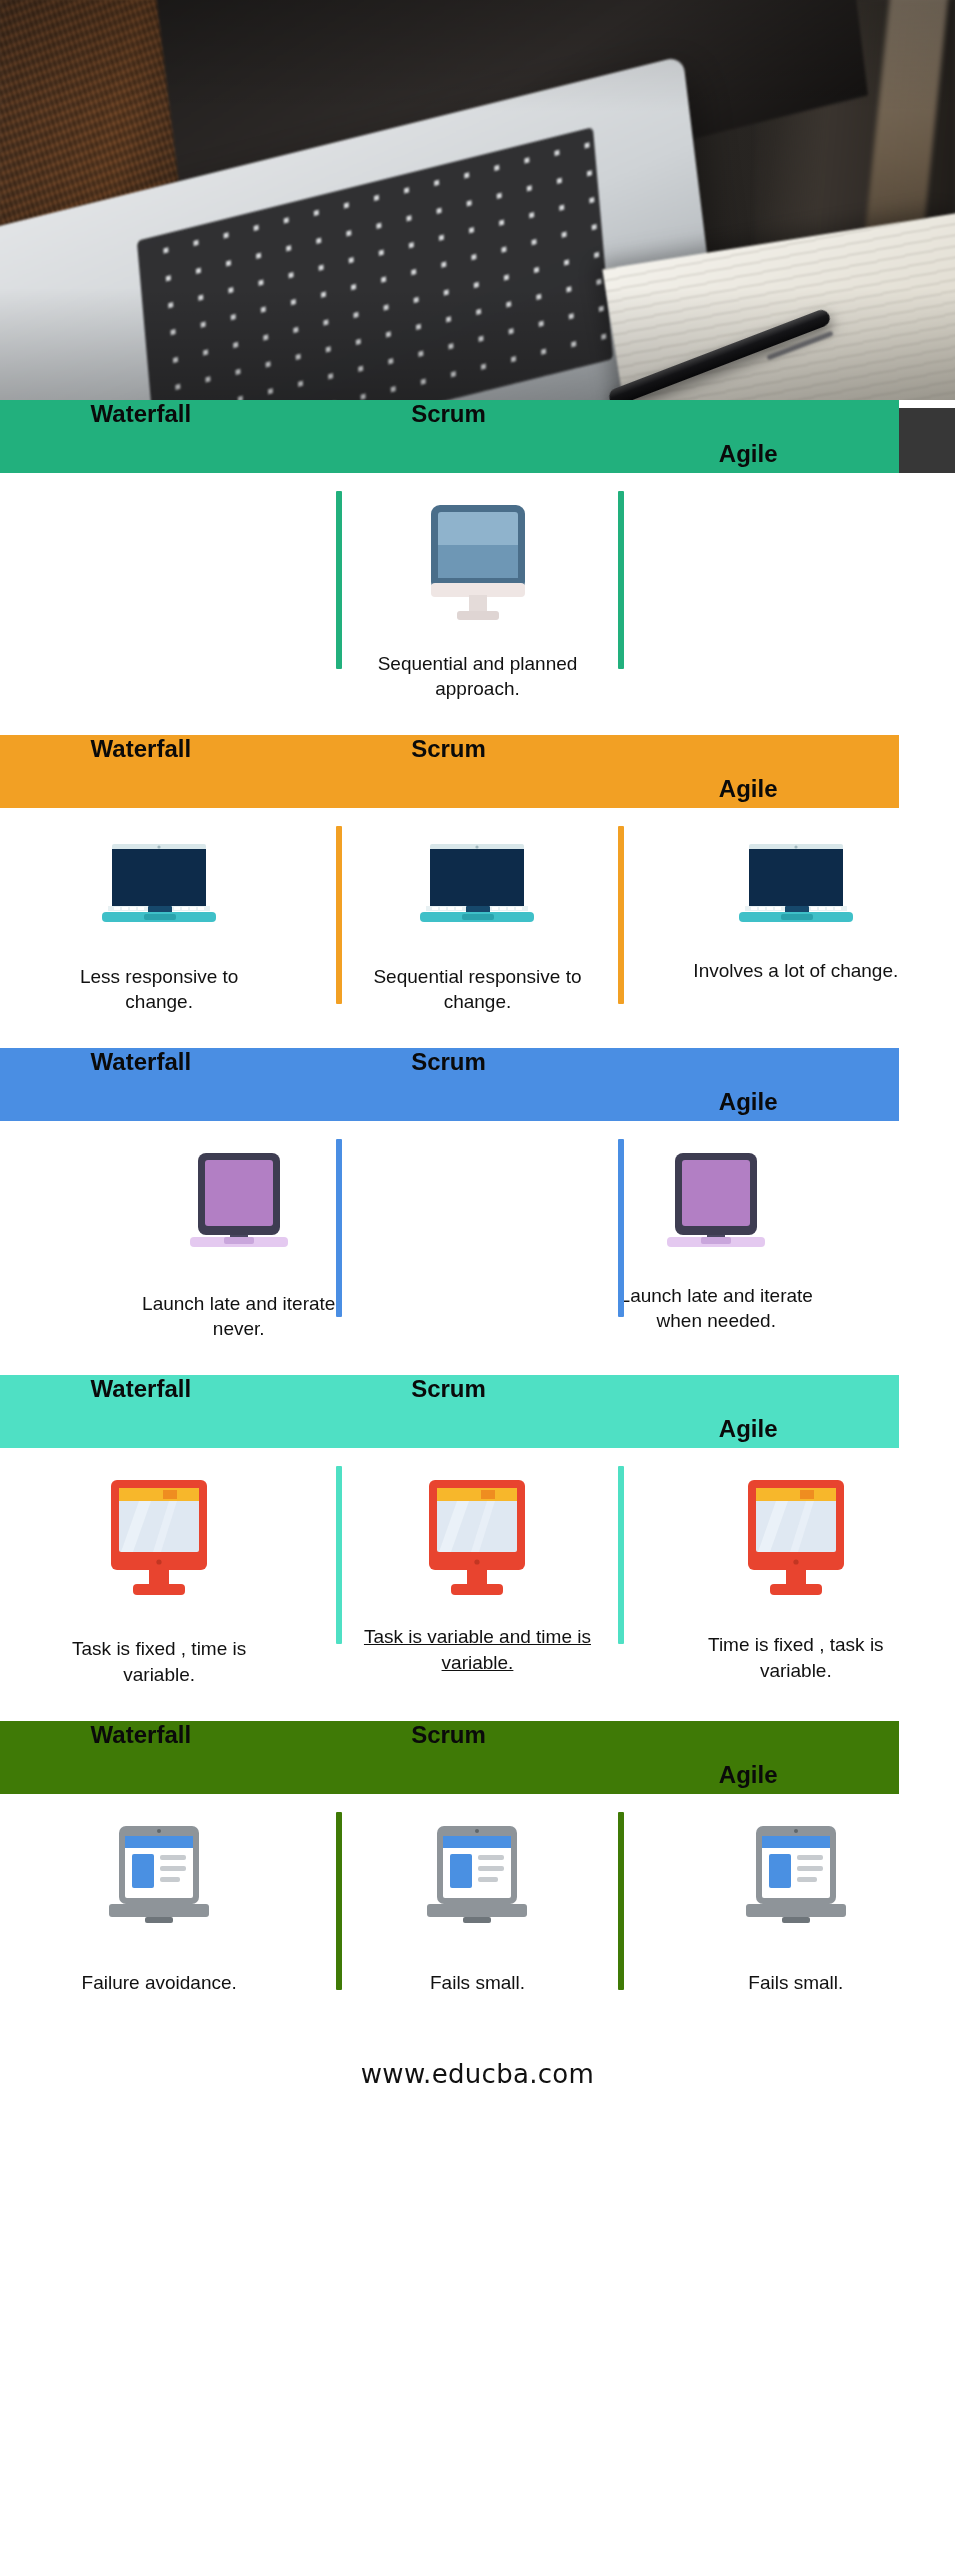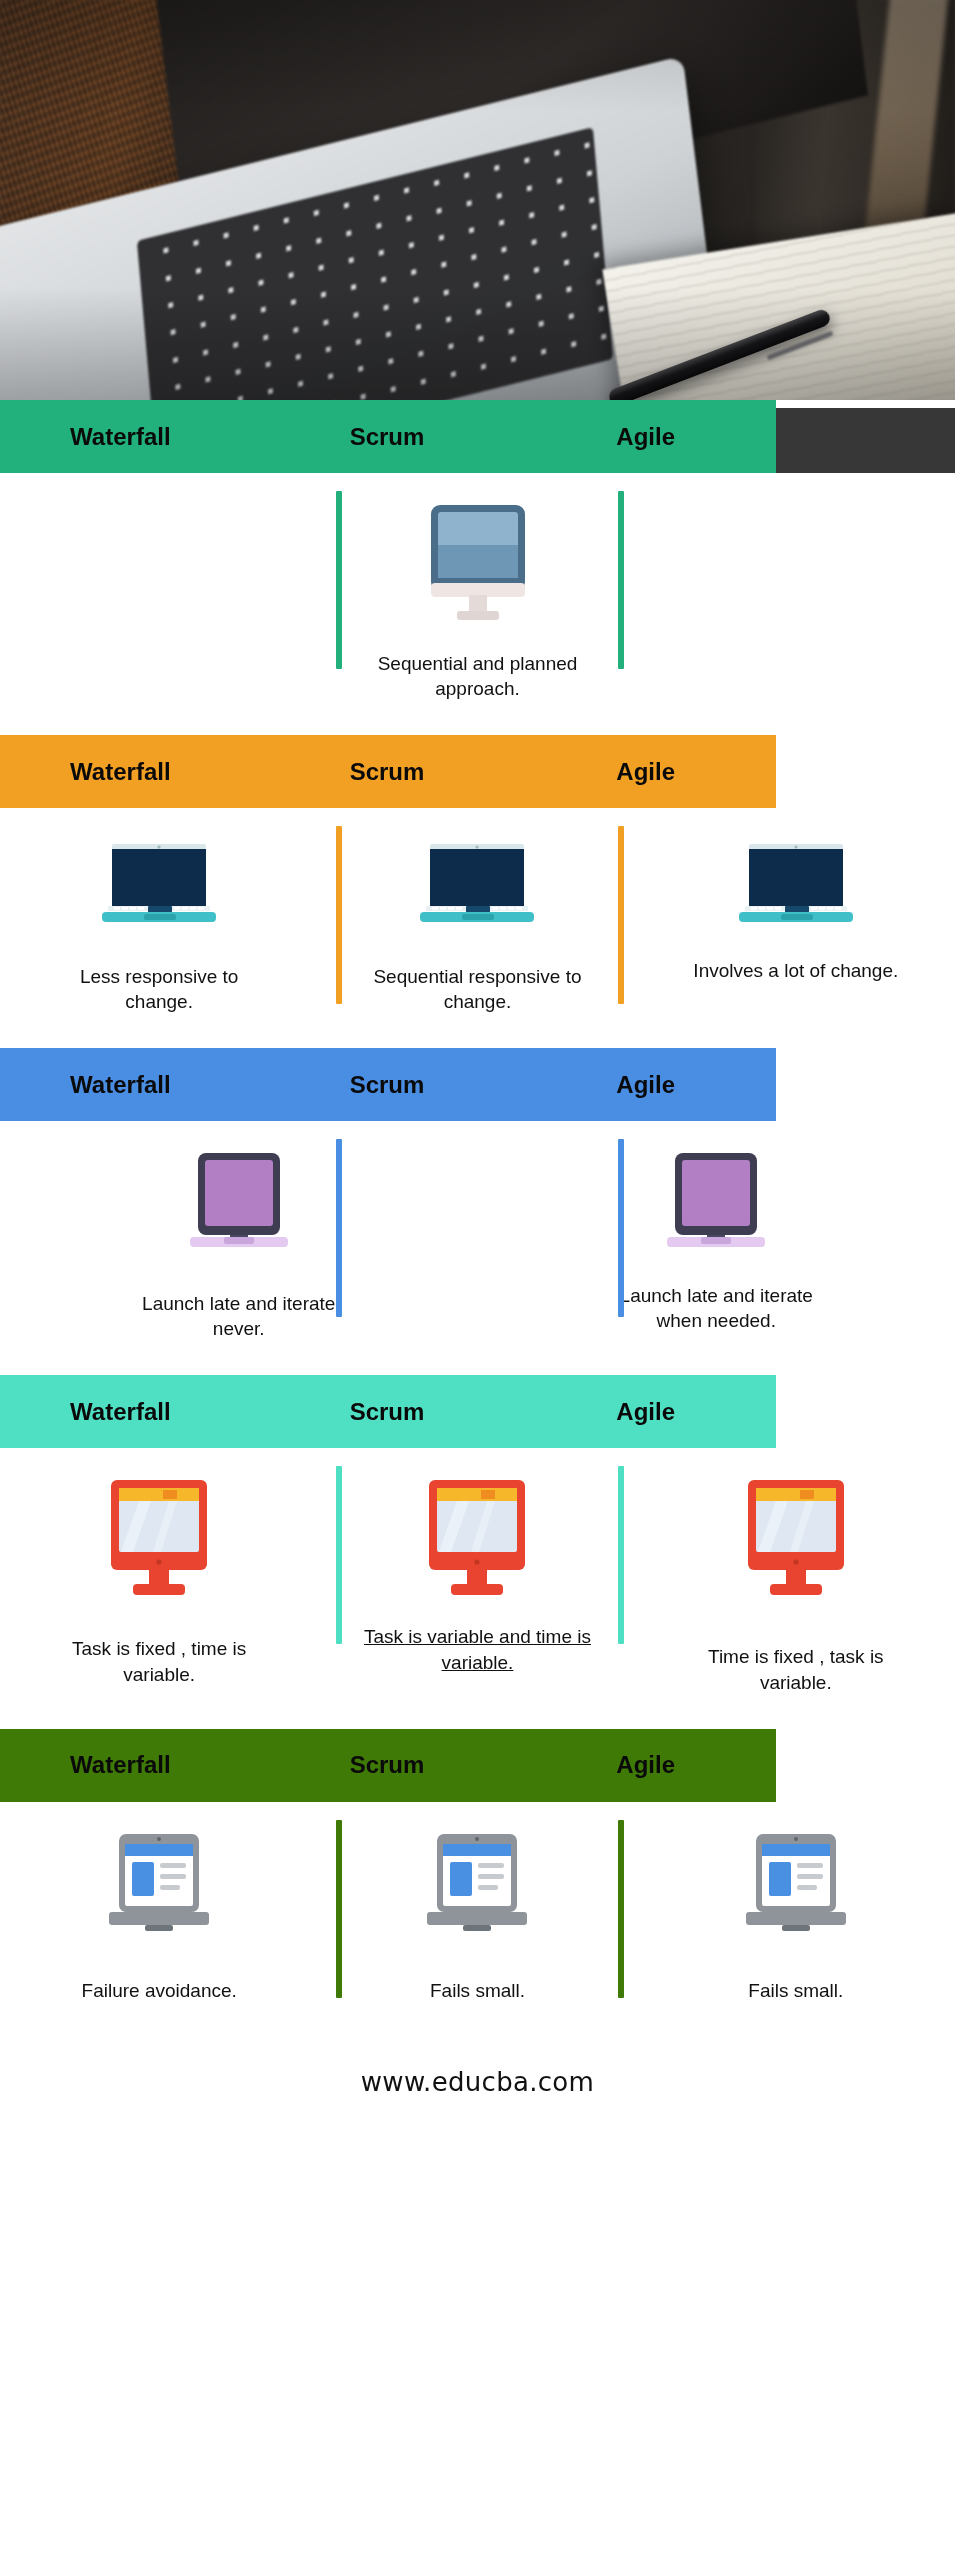--- a/index.html
+++ b/index.html
@@ -125,33 +125,33 @@
     font-size: 42px;
     font-weight: bold;
     letter-spacing: .2px;
     text-shadow: 0 2px 5px rgba(0,0,0,.6);
     white-space: nowrap;
   }
 
   
   .section { width: 955px; position: relative; }
   .band {
-    width: 776px; height: 73px;
-    display: flex; align-items: center;
+    width: 899px; height: 73px;
+    display: flex; 
   }
   .band .col {
     flex: 1 1 0;
     text-align: center;
     font-size: 24px;
     font-weight: bold;
     color: #0a0a0a;
   }
   .band .col.c0 { text-align: center; padding-right: 26px; }
   .band .col.c1 { text-align: center; padding-right: 18px; }
-  .band .col.c2 { text-align: center; padding-right: 10px; }
+  .band .col.c2 { text-align: center; padding-right: 10px; margin-top: 40px; }
 
   .body-row {
     width: 955px;
     background: #ffffff;
     display: flex;
     position: relative;
     padding: 30px 0 34px 0;
   }
   .cell {
     flex: 1 1 0;
@@ -412,21 +412,21 @@
     <rect x="16" y="10" width="80" height="64" rx="2" fill="#dfe8f2"></rect>
     <rect x="16" y="10" width="80" height="13" fill="#f7b72b"></rect>
     <rect x="60" y="12" width="14" height="9" fill="#ef8d20"></rect>
     <polygon points="36,23 48,23 30,74 18,74" fill="#eef4fa" opacity=".75"></polygon>
     <polygon points="66,23 74,23 58,74 50,74" fill="#eef4fa" opacity=".6"></polygon>
     <circle cx="56" cy="84" r="2.6" fill="#c23622"></circle>
     <rect x="46" y="92" width="20" height="16" fill="#e8442f"></rect>
     <rect x="30" y="106" width="52" height="11" rx="4" fill="#e8442f"></rect>
   </svg>
             </div>
-            <div class="cell-caption" style="margin-top: 44px;">Time is fixed , task is variable.</div>
+            <div class="cell-caption" style="margin-top: 32px;">Time is fixed , task is variable.</div>
           </div>
         </div>
       </div>
       <div class="section">
         <div class="band" style="background: rgb(63, 122, 6);">
           <div class="col c0">Waterfall</div>
           <div class="col c1">Scrum</div>
           <div class="col c2">Agile</div>
         </div>
         <div class="body-row">

